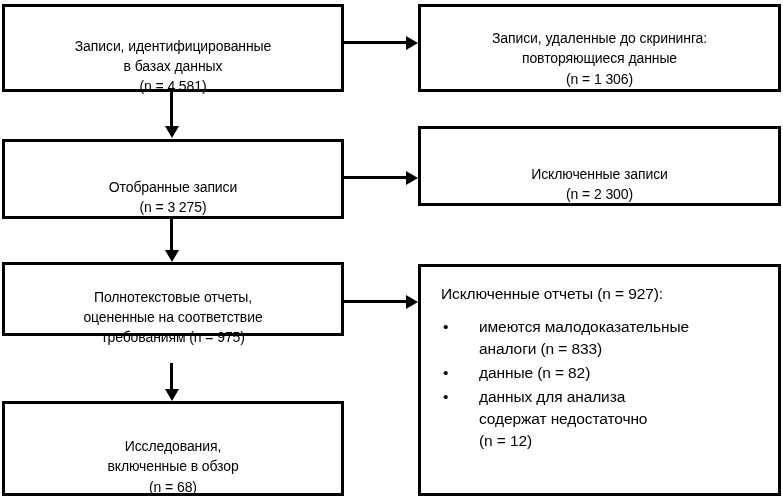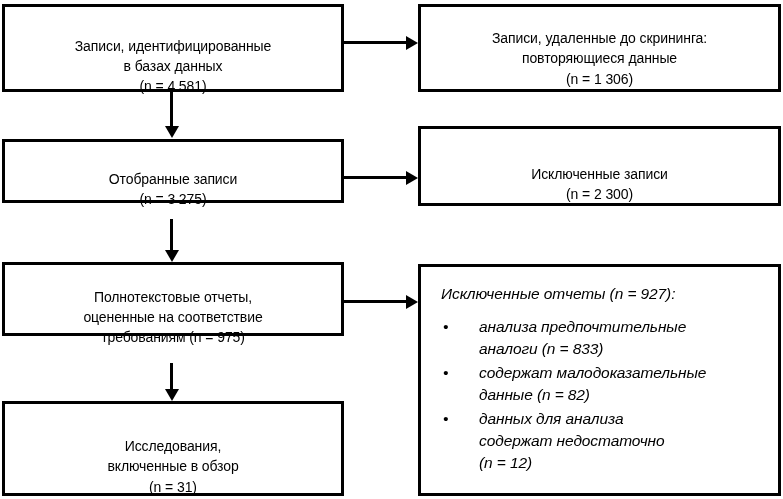--- a/index.html
+++ b/index.html
@@ -31,25 +31,25 @@
     font-size: 14px;
     line-height: 1.45;
     letter-spacing: -0.1px;
     padding: 0 10px;
     white-space: pre-line;
     margin-top: 36px;
   }
   
   #box-identified   { left: 2px;   top: 4px;   width: 342px; height: 88px; }
   #box-removed      { left: 418px; top: 4px;   width: 363px; height: 88px; align-items: flex-end; }
-  #box-screened     { left: 2px;   top: 139px; width: 342px; height: 64px; align-items: center; }
+  #box-screened     { left: 2px;   top: 139px; width: 342px; height: 80px; align-items: center; }
   #box-excluded-rec { left: 418px; top: 126px; width: 363px; height: 80px; }
   #box-fulltext     { left: 2px;   top: 262px; width: 342px; height: 74px; }
   #box-excluded-rep { left: 418px; top: 264px; width: 363px; height: 232px;
-                      align-items: flex-start; justify-content: flex-start; font-style: italic; }
+                      align-items: flex-start; justify-content: flex-start; }
   #box-included     { left: 2px;   top: 401px; width: 342px; height: 95px; }
 
   
   .exc-panel {
     width: 100%;
     padding: 16px 8px 8px 20px;
     box-sizing: border-box;
     font-size: 15.5px;
     line-height: 1.42;
     letter-spacing: -0.1px;
@@ -144,27 +144,26 @@
 требованиям (n = 975)</div>
   </div>
 
   <div class="box" id="box-excluded-rep">
     <div class="exc-panel">
       <div class="exc-heading">Исключенные отчеты (n = 927):</div>
       <ul class="exc-list">
 
         <li class="exc-item">
           <span class="exc-bullet">•</span>
-          <span class="exc-line">анализа предпочтительные</span>
+          <span class="exc-line">имеются малодоказательные</span>
           <span class="exc-line">аналоги (n = 833)</span>
         </li>
 
         <li class="exc-item">
           <span class="exc-bullet">•</span>
-          <span class="exc-line">содержат малодоказательные</span>
           <span class="exc-line">данные (n = 82)</span>
         </li>
 
         <li class="exc-item">
           <span class="exc-bullet">•</span>
           <span class="exc-line">данных для анализа</span>
           <span class="exc-line">содержат недостаточно</span>
           <span class="exc-line">(n = 12)</span>
         </li>
 
@@ -174,16 +173,16 @@
 
   <div class="hline" style="left:344px; top:300px; width:64px;"></div>
   <div class="arrow-right" style="left:406px; top:294.5px;"></div>
 
   <div class="vline" style="left:170px; top:363px; height:28px;"></div>
   <div class="arrow-down" style="left:164.5px; top:389px;"></div>
 
   <div class="box" id="box-included">
     <div class="box-text">Исследования,
 включенные в обзор
-(n = 31)</div>
+(n = 68)</div>
   </div>
 
 </div>
 
 </body></html>

